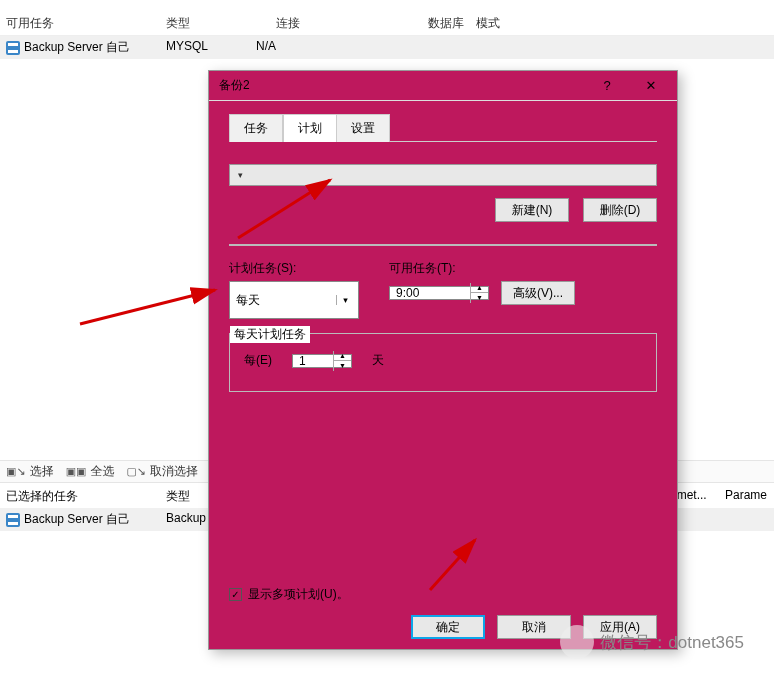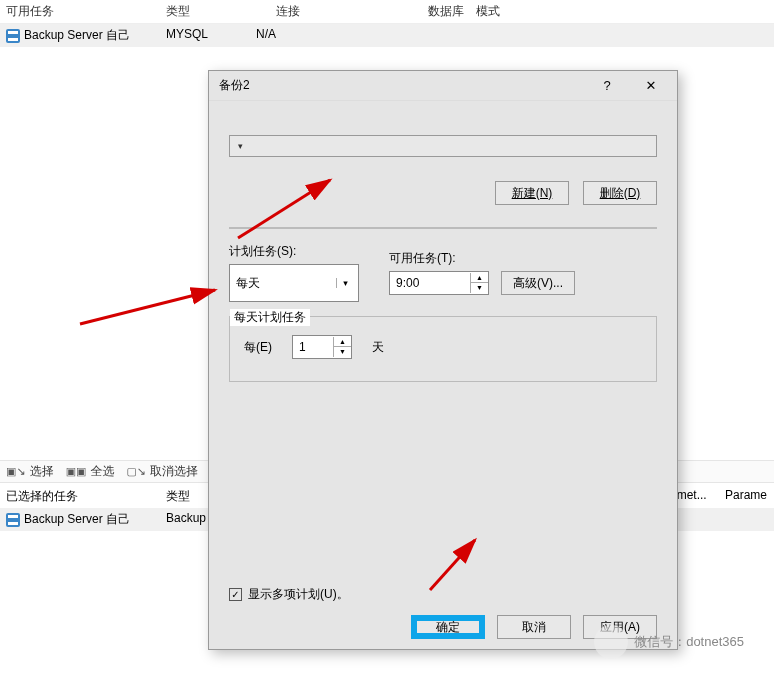--- a/index.html
+++ b/index.html
@@ -1,20 +1,20 @@
 <!DOCTYPE html>
 <html><head>
 <meta charset="utf-8">
 <style>
   * { box-sizing: border-box; }
   html, body { margin: 0; padding: 0; font-family: "Microsoft YaHei", "Segoe UI", sans-serif; font-size: 12px; color: #000; background: #fff; }
   .root { position: relative; width: 774px; height: 673px; overflow: hidden; }
 
   
-  .bg-table { width: 774px; }
+  .bg-table { width: 774px; margin-top: 12px; }
   .bg-header { display: flex; background: #fff; border-bottom: 1px solid #eee; }
   .bg-header .cell { padding: 3px 6px; color: #333; }
   .bg-row { display: flex; background: #f0f0f0; }
   .bg-row .cell { padding: 3px 6px; }
   .c1 { width: 160px; display:flex; align-items:center; gap:4px;}
   .c2 { width: 110px; }
   .c3 { width: 90px; }
   .c4 { width: 110px; text-align: right; }
   .c5 { width: 100px; }
   .srv-icon { width:14px; height:14px; background:#3a86c8; display:inline-block; border-radius:2px; position:relative;}
@@ -32,71 +32,71 @@
   .sel-header .cell { padding:3px 6px; }
   .sc1 { width:160px; display:flex; align-items:center; gap:4px;}
   .sc2 { width:90px;}
   .sc-right { margin-left:auto; display:flex;}
   .sc3 { width:55px; }
   .sc4 { width:55px; }
   .sel-row { display:flex; background:#f0f0f0;}
   .sel-row .cell { padding:3px 6px;}
 
   
-  .dlg { position:absolute; top:70px; left:208px; width:470px; height:580px; background:#e5e5e5; border:1px solid #999; box-shadow: 4px 4px 12px rgba(0,0,0,0.25);}
+  .dlg { position:absolute; top:70px; left:208px; width:470px; height:580px; background:#be185d; border:1px solid #999; box-shadow: 4px 4px 12px rgba(0,0,0,0.25);}
   .dlg-title { height:30px; display:flex; align-items:center; padding:0 4px 0 10px; border-bottom:1px solid #ddd;}
   .dlg-title .t { flex:1;}
   .dlg-close, .dlg-help { width:44px; height:28px; display:flex; align-items:center; justify-content:center; font-size:13px;}
   .dlg-body { padding:12px 20px 10px 20px; height:calc(100% - 30px); display:flex; flex-direction:column;}
 
   .tabs { display:flex; border-bottom:1px solid #ccc;}
   .tab { padding:5px 14px; border:1px solid transparent; border-bottom:none; position:relative; top:1px; background:#f0f0f0; margin-right:0;}
   .tab.active { background:#fff; border-color:#ccc; }
   .tab:not(.active){ border-color:#ccc; border-left:none;}
   .tab:first-child { border-left:1px solid #ccc;}
 
   .tab-content { flex:1; padding-top:22px; }
 
   .combo { display:flex; align-items:center; border:1px solid #999; background:#e8e8e8; height:22px; padding:0 4px 0 8px;}
   .combo .txt { flex:1; }
   .combo .arrow { font-size:9px; color:#333;}
 
   .btn { min-width:74px; height:24px; border:1px solid #999; background:#e8e8e8; display:inline-flex; align-items:center; justify-content:center; padding:0 10px;}
-  .btn.primary { border:6px solid #0ea5e9; background:#e8e8e8;}
-
-  .row-right { display:flex; justify-content:flex-end; gap:14px; margin-top:24px;text-decoration:underline;}
+  .btn.primary { border:2px solid #0ea5e9; background:#e8e8e8;}
+
+  .row-right { display:flex; justify-content:flex-end; gap:14px; margin-top:12px;}
 
   .hr { height:0; border-top:2px solid #bbb; margin:22px 0 14px 0;}
 
-  .field-row { display:flex; gap:30px; align-items:center;}
+  .field-row { display:flex; gap:30px; align-items:flex-start;}
   .field { display:flex; flex-direction:column; gap:4px;}
   .label { color:#000; }
   .select { height:38px; width:130px; border:1px solid #888; background:#fff; display:flex; align-items:center; padding:0 4px 0 6px;}
   .select .arrow { margin-left:auto; border-left:1px solid #aaa; width:18px; text-align:center; font-size:9px;}
-  .spinner { height:24px; width:100px; border:1px solid #888; background:#fff; display:flex; align-items:center;}
+  .spinner { height:14px; width:100px; border:1px solid #888; background:#fff; display:flex; align-items:center;}
   .spinner .val { flex:1; padding:0 6px;}
   .spinner .btns { width:18px; display:flex; flex-direction:column; border-left:1px solid #aaa;}
   .spinner .b { height:10px; font-size:7px; line-height:10px; text-align:center; border-bottom:1px solid #aaa;}
   .spinner .b:last-child { border-bottom:none;}
 
   .group { border:1px solid #bbb; margin-top:14px; padding:18px 14px 22px 14px; position:relative;}
   .group-title { position:absolute; top:-8px; left:0; background:#fff; padding:0 4px;}
 
   .group-inner { display:flex; align-items:center; gap:20px;}
 
   .chk-row { display:flex; align-items:center; gap:6px; margin-top:auto;}
   .chk { width:13px; height:13px; border:1px solid #555; display:flex; align-items:center; justify-content:center; font-size:10px;}
 
   .dlg-footer { display:flex; justify-content:flex-end; gap:12px; padding-top:12px;}
 
   
   .arrow-svg { position:absolute; pointer-events:none;}
 
   
-  .wm { position:absolute; right:30px; bottom:14px; display:flex; align-items:center; gap:6px; color:#888; font-size:13px;}
+  .wm { position:absolute; right:30px; bottom:14px; display:flex; align-items:center; gap:6px; color:#888; font-size:17px;}
   .wm-circle { width:34px; height:34px; border-radius:50%; background:#eee; opacity:0.6;}
 </style>
 </head>
 <body>
 <div class="root">
 
 <div class="bg-table">
   <div class="bg-header">
     <div class="cell c1">可用任务</div>
     <div class="cell c2">类型</div>
@@ -150,20 +150,25 @@
   </div>
 </div>
 
 <div class="dlg">
   <div class="dlg-title">
     <div class="t">备份2</div>
     <div class="dlg-help">?</div>
     <div class="dlg-close">✕</div>
   </div>
   <div class="dlg-body">
+    <div class="tabs">
+      <div class="tab">任务</div>
+      <div class="tab active">计划</div>
+      <div class="tab">设置</div>
+    </div>
 
     <div class="tab-content">
       <div class="combo">
         <div class="arrow">▾</div>
       </div>
 
       <div class="row-right">
         <div class="btn">新建(N)</div>
         <div class="btn">删除(D)</div>
       </div>

